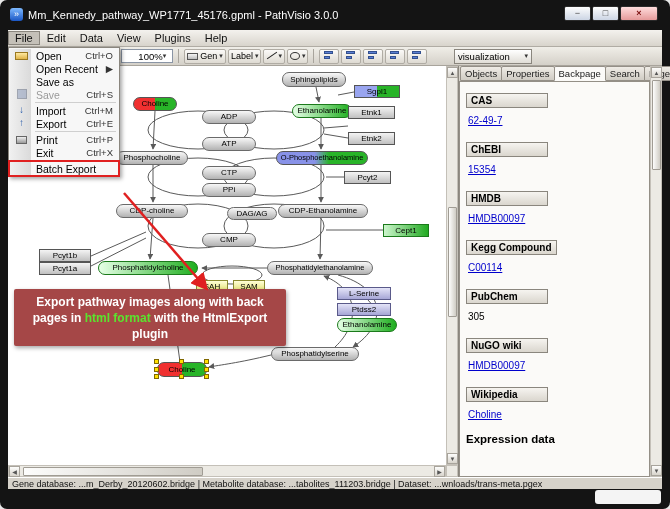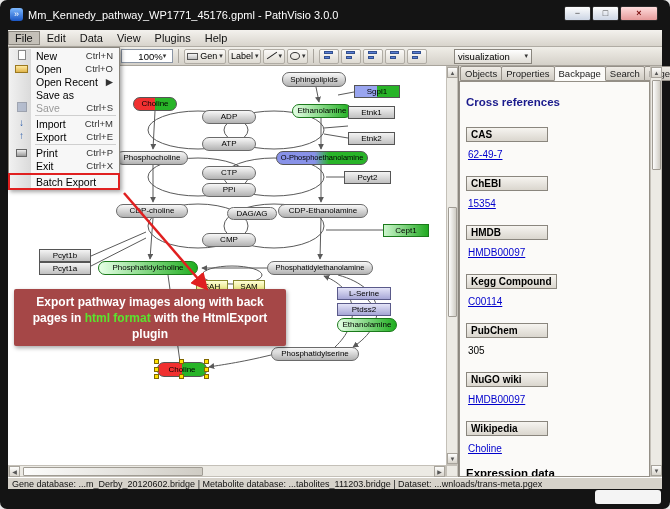--- a/index.html
+++ b/index.html
@@ -305,21 +305,20 @@
 
     <div class="panel">
       <div class="tabs" id="panel-tabs">
           <div class="tab">Objects</div>
           <div class="tab">Properties</div>
           <div class="tab active">Backpage</div>
           <div class="tab">Search</div>
           <div class="tab">Legend</div>
         </div>
       <div class="panel-content">
-        <div class="bp-heading">Cross references</div>
         <div id="backpage-sections">
             <div class="bp-section"><div class="bp-box">CAS</div><br><a class="bp-link" href="#">62-49-7</a></div>
             <div class="bp-section"><div class="bp-box">ChEBI</div><br><a class="bp-link" href="#">15354</a></div>
             <div class="bp-section"><div class="bp-box">HMDB</div><br><a class="bp-link" href="#">HMDB00097</a></div>
             <div class="bp-section"><div class="bp-box">Kegg Compound</div><br><a class="bp-link" href="#">C00114</a></div>
             <div class="bp-section"><div class="bp-box">PubChem</div><br><span class="bp-plain">305</span></div>
             <div class="bp-section"><div class="bp-box">NuGO wiki</div><br><a class="bp-link" href="#">HMDB00097</a></div>
             <div class="bp-section"><div class="bp-box">Wikipedia</div><br><a class="bp-link" href="#">Choline</a></div>
           </div>
         <div class="bp-footer">Expression data</div>
@@ -328,25 +327,20 @@
     <div class="scroll" style="left:642px; top:36px; width:12px; height:411px;">
       <div class="sc-arrow" style="left:0; top:0;">▲</div>
       <div class="thumb" style="left:1px; top:13px; width:9px; height:90px;"></div>
       <div class="sc-arrow" style="left:0; bottom:0;">▼</div>
     </div>
 
     <div class="statusbar">Gene database: ...m_Derby_20120602.bridge | Metabolite database: ...tabolites_111203.bridge | Dataset: ...wnloads/trans-meta.pgex</div>
 
     <div class="file-menu" id="file-menu-items">
         <div class="fm-item">
-          <span class="fm-icon icon-new-file"></span>
-          <span>New</span>
-          <span class="fm-shortcut">Ctrl+N</span>
-        </div>
-        <div class="fm-item">
           <span class="fm-icon icon-open-folder"></span>
           <span>Open</span>
           <span class="fm-shortcut">Ctrl+O</span>
         </div>
         <div class="fm-item">
           <span>Open Recent</span>
           <span class="fm-shortcut">▶</span>
         </div>
         <div class="fm-item">
           <span>Save as</span>

